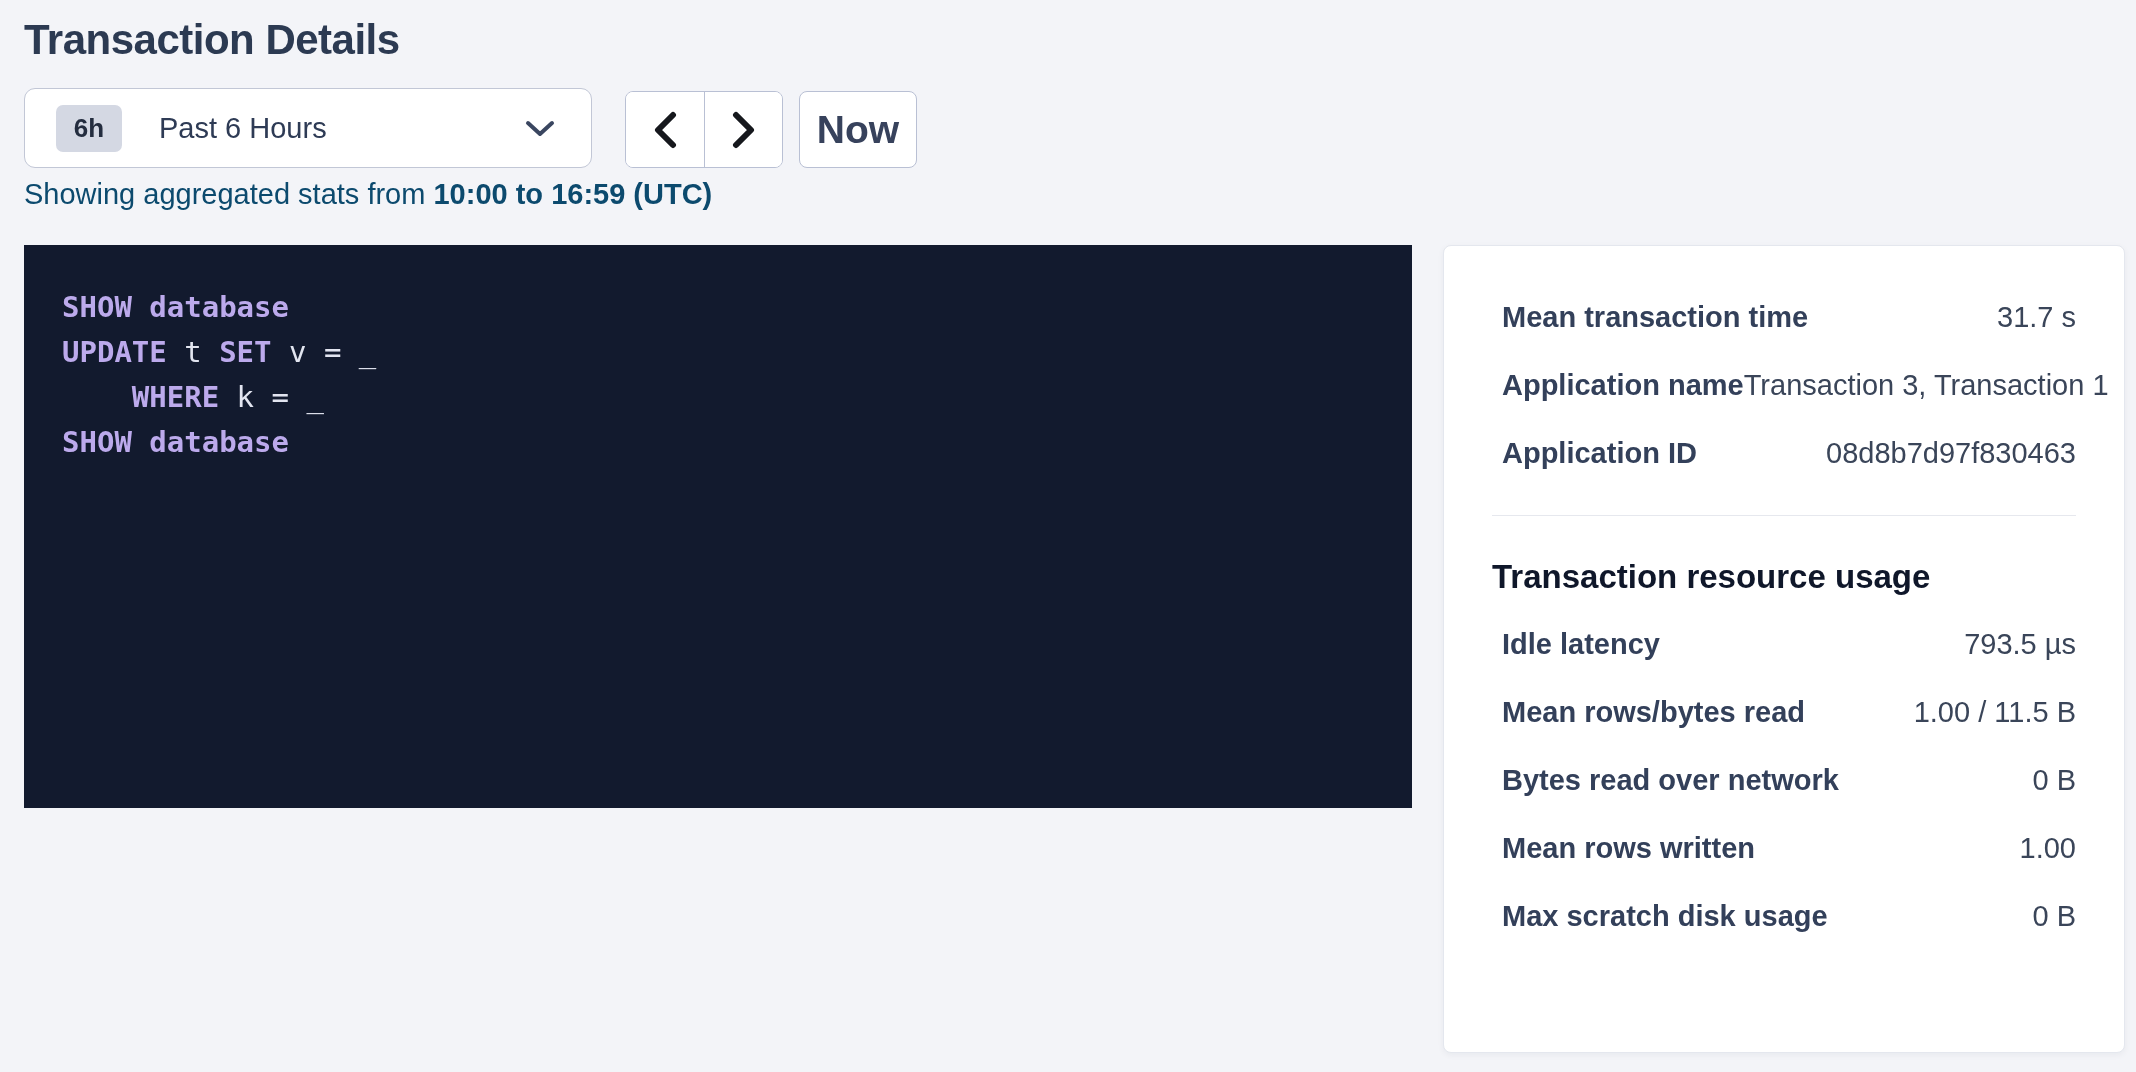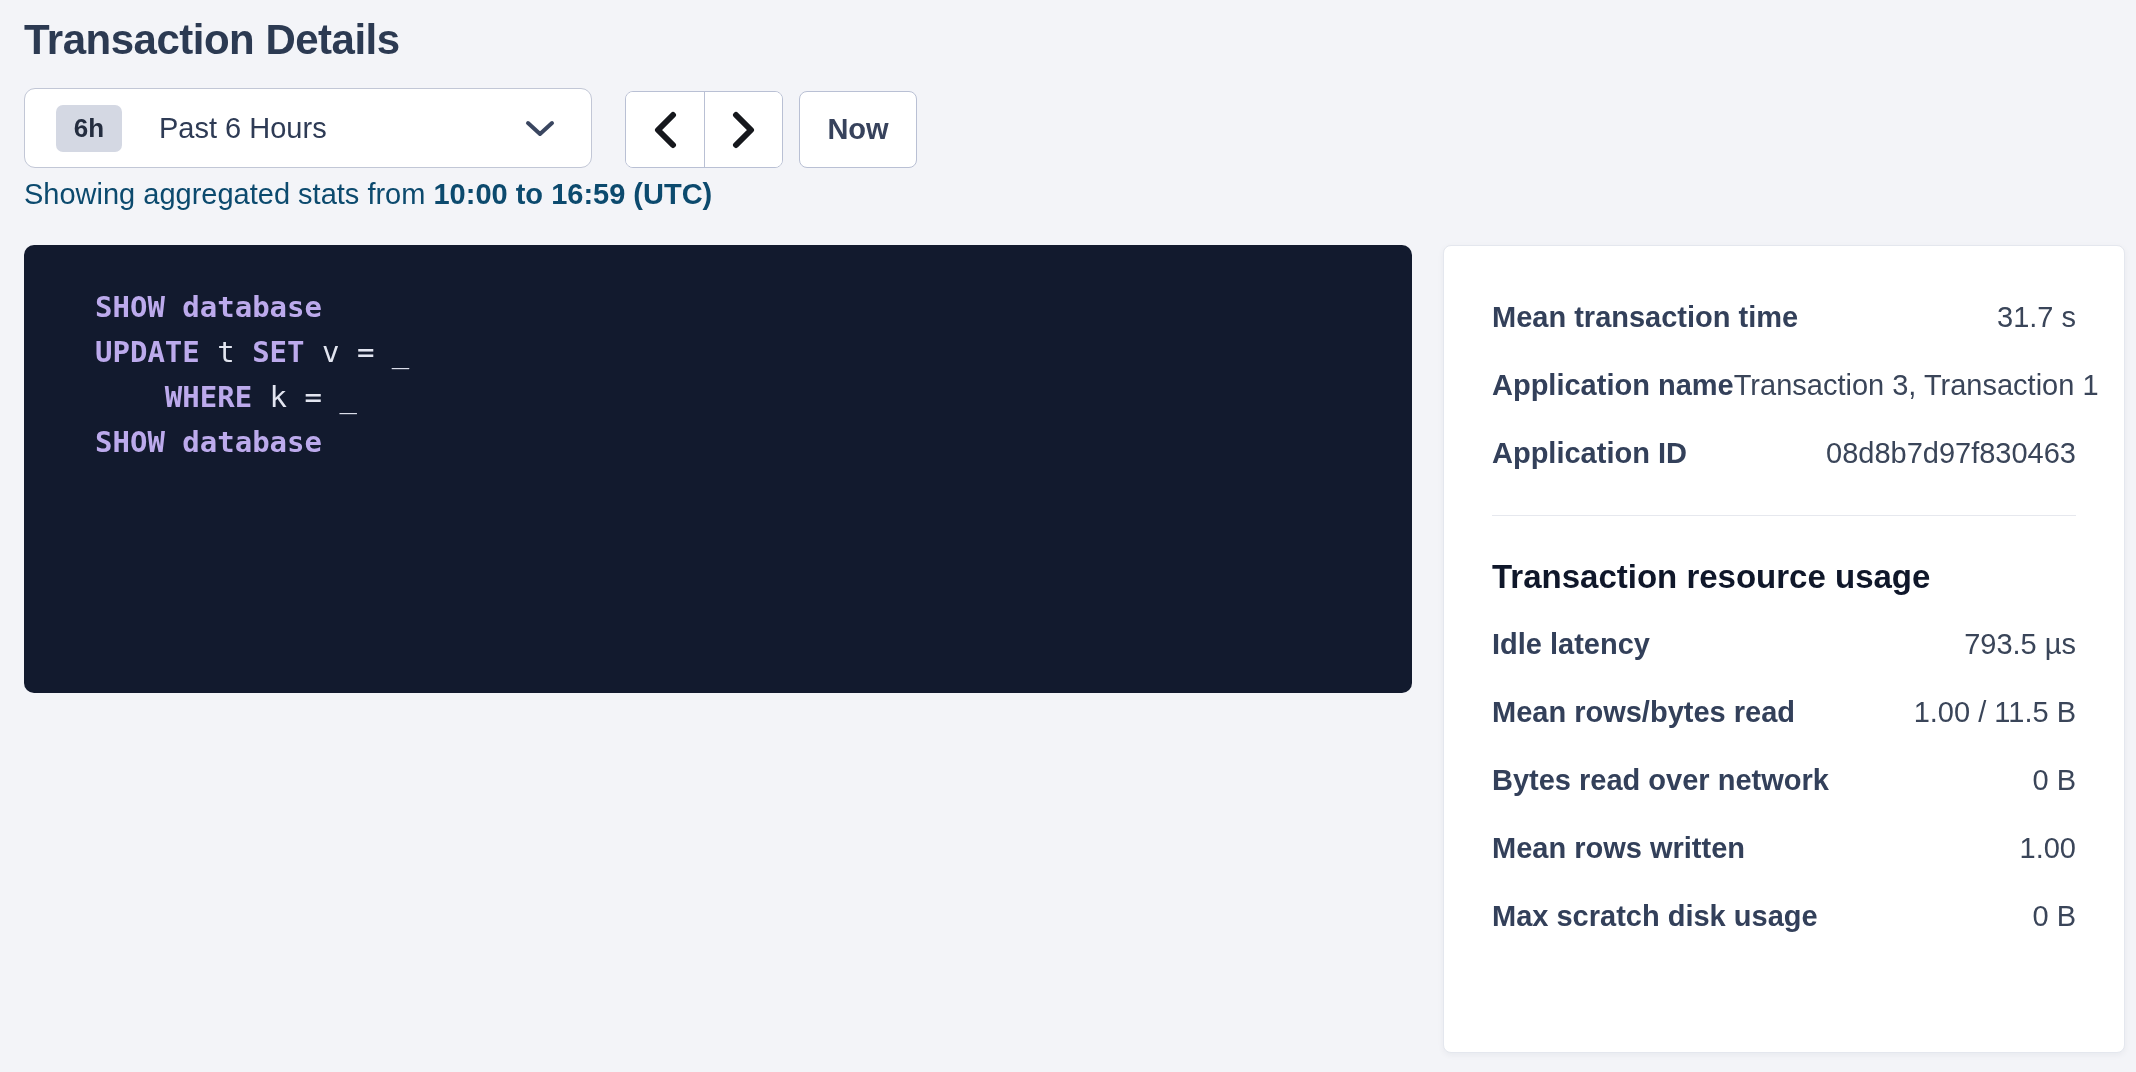--- a/index.html
+++ b/index.html
@@ -59,37 +59,36 @@
   }
   .nav-btn + .nav-btn { border-left: 1px solid #b9c0d4; }
   .nav-btn svg { width: 26px; height: 38px; }
 
   .now-btn {
     position: absolute; left: 799px; top: 91px;
     width: 118px; height: 77px;
     background: #ffffff;
     border: 1px solid #b9c0d4; border-radius: 8px;
     font-family: "Liberation Sans", sans-serif;
-    font-size: 29px; font-weight: 600; color: #37425c;
+    font-size: 39px; font-weight: 600; color: #37425c;
     cursor: pointer;
   }
 
   .subtitle {
     position: absolute; left: 24px; top: 176px;
     font-size: 29px; line-height: 36px; color: #0c4a6e;
   }
   .subtitle b { font-weight: 700; }
 
   
   .sql-box {
     position: absolute; left: 24px; top: 245px;
-    width: 1388px; height: 448px;
-    background: #121a2e; border-radius: 10px;
+    width: 1388px; height: 563px;
+    background: #121a2e; border-radius: 0;
     overflow: hidden;
-    padding-left: 33px;
   }
   .sql-box pre {
     margin: 0; padding: 40px 30px 0 38px;
     font-family: "DejaVu Sans Mono", monospace;
     font-size: 29px; line-height: 45px;
     white-space: pre;
   }
   .tok-kw { color: #bcaaec; font-weight: 700; }
   .tok-pl { color: #e2e5f0; }
 
@@ -99,21 +98,21 @@
     width: 682px; height: 808px;
     background: #ffffff;
     border: 1px solid #e4e7ee; border-radius: 8px;
     box-shadow: 0 2px 6px rgba(20, 30, 60, 0.05);
     padding: 37px 48px;
   }
   .kv-row {
     height: 68px;
     display: flex; align-items: center; justify-content: space-between;
   }
-  .kv-label { font-size: 29px; font-weight: 700; color: #33405a; white-space: nowrap; }
+  .kv-label { font-size: 29px; font-weight: 700; color: #33405a; white-space: nowrap; margin-left: 10px; }
   .kv-value { font-size: 29px; font-weight: 400; color: #3a4559; white-space: nowrap; }
 
   .card-divider {
     border: none; border-top: 1px solid #e6e8ee;
     margin-top: 28px;
   }
   .resource-heading {
     margin-top: 40px;
     font-size: 33px; font-weight: 700; color: #0f172a;
     line-height: 42px;

